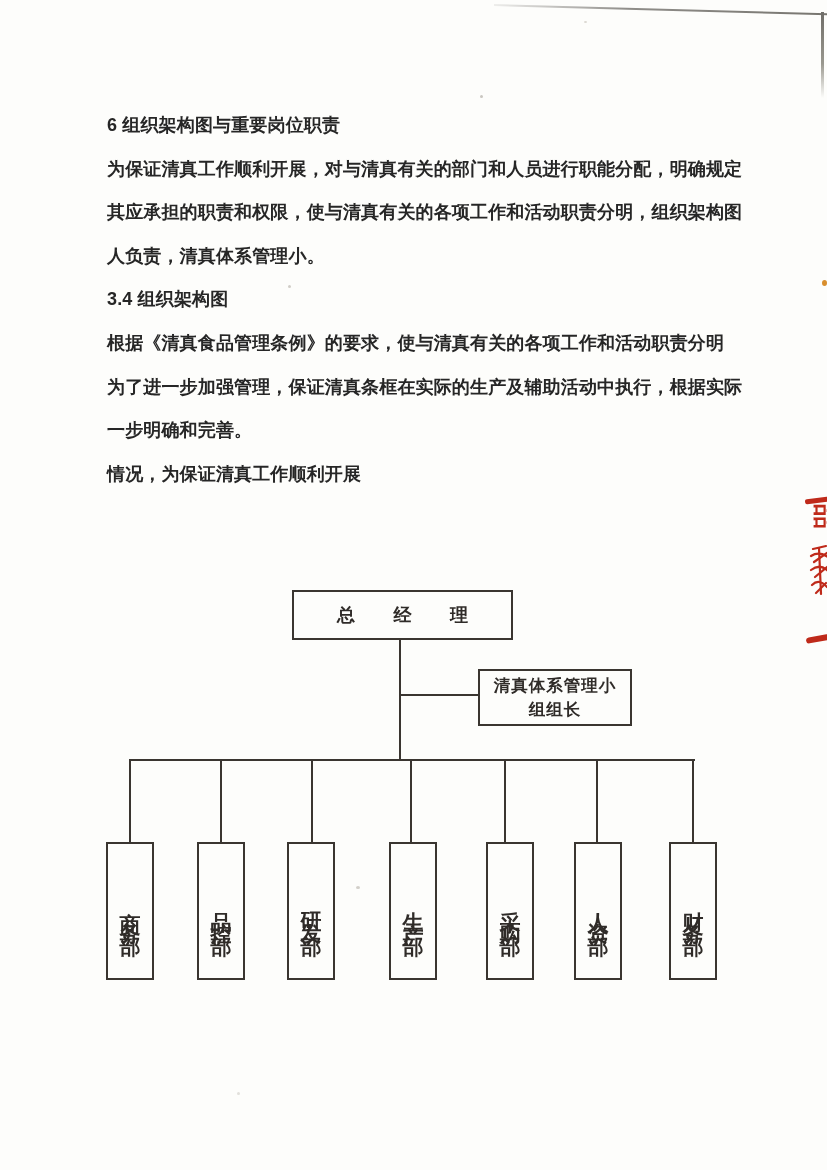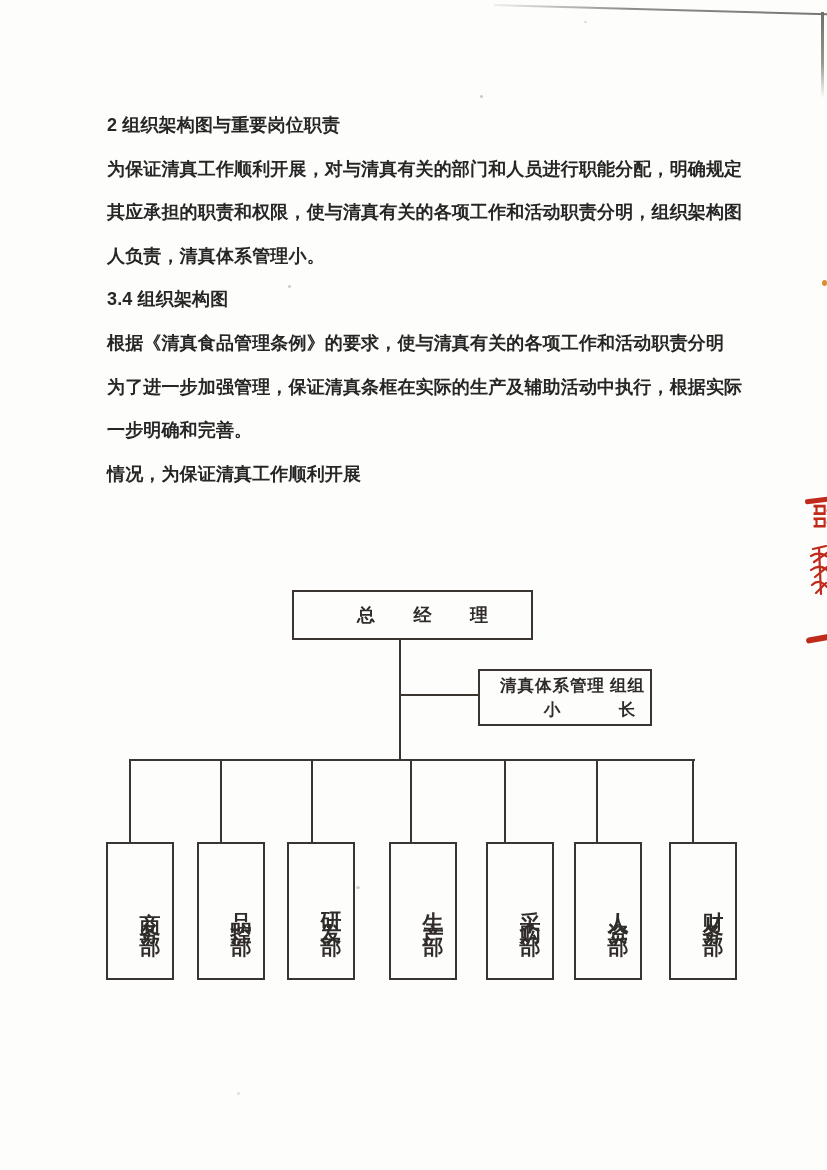--- a/index.html
+++ b/index.html
@@ -38,30 +38,30 @@
     letter-spacing:.15px;line-height:43.6px;white-space:nowrap;
   }
   .tline{height:43.6px;}
 
   
   .orgchart{position:absolute;inset:0;}
   .ln{position:absolute;background:#3a3530;}
   .obox{
     position:absolute;border:2px solid #3a3530;background:transparent;
     display:flex;align-items:center;justify-content:center;
-    color:#2f2b28;font-family:"Liberation Serif","DejaVu Serif",serif;padding-left:20px;
+    color:#2f2b28;font-family:"Liberation Serif","DejaVu Serif",serif;
   }
   .gm{
     left:292px;top:590px;width:217px;height:46px;
     font-size:18px;font-weight:600;letter-spacing:17px;text-indent:17px;
   }
   .staff{
     left:478px;top:669px;width:150px;height:53px;
     font-size:16.5px;font-weight:700;letter-spacing:1px;
-    line-height:24px;text-align:center;
+    flex-direction:column;line-height:24px;text-align:center;
   }
   .dept{
     top:842px;width:44px;height:134px;
     font-size:21px;font-weight:600;
   }
   .dept .vtext{
     writing-mode:vertical-rl;text-orientation:upright;
     letter-spacing:11px;
   }
   .d0{left:106px;} .d1{left:197px;} .d2{left:287px;} .d3{left:389px;}
@@ -99,21 +99,21 @@
   <div class="edge-top"></div>
   <div class="edge-right"></div>
   <div class="orange-dot"></div>
   <div class="speck sp1"></div>
   <div class="speck sp2"></div>
   <div class="speck sp3"></div>
   <div class="speck sp4"></div>
   <div class="speck sp5"></div>
 
   <div class="textblock">
-    <div class="tline">2 组织架构图与重要岗位职责</div>
+    <div class="tline">6 组织架构图与重要岗位职责</div>
     <div class="tline">为保证清真工作顺利开展，对与清真有关的部门和人员进行职能分配，明确规定</div>
     <div class="tline">其应承担的职责和权限，使与清真有关的各项工作和活动职责分明，组织架构图</div>
     <div class="tline">人负责，清真体系管理小。</div>
     <div class="tline">3.4 组织架构图</div>
     <div class="tline">根据《清真食品管理条例》的要求，使与清真有关的各项工作和活动职责分明</div>
     <div class="tline">为了进一步加强管理，保证清真条框在实际的生产及辅助活动中执行，根据实际</div>
     <div class="tline">一步明确和完善。</div>
     <div class="tline">情况，为保证清真工作顺利开展</div>
   </div>
 

